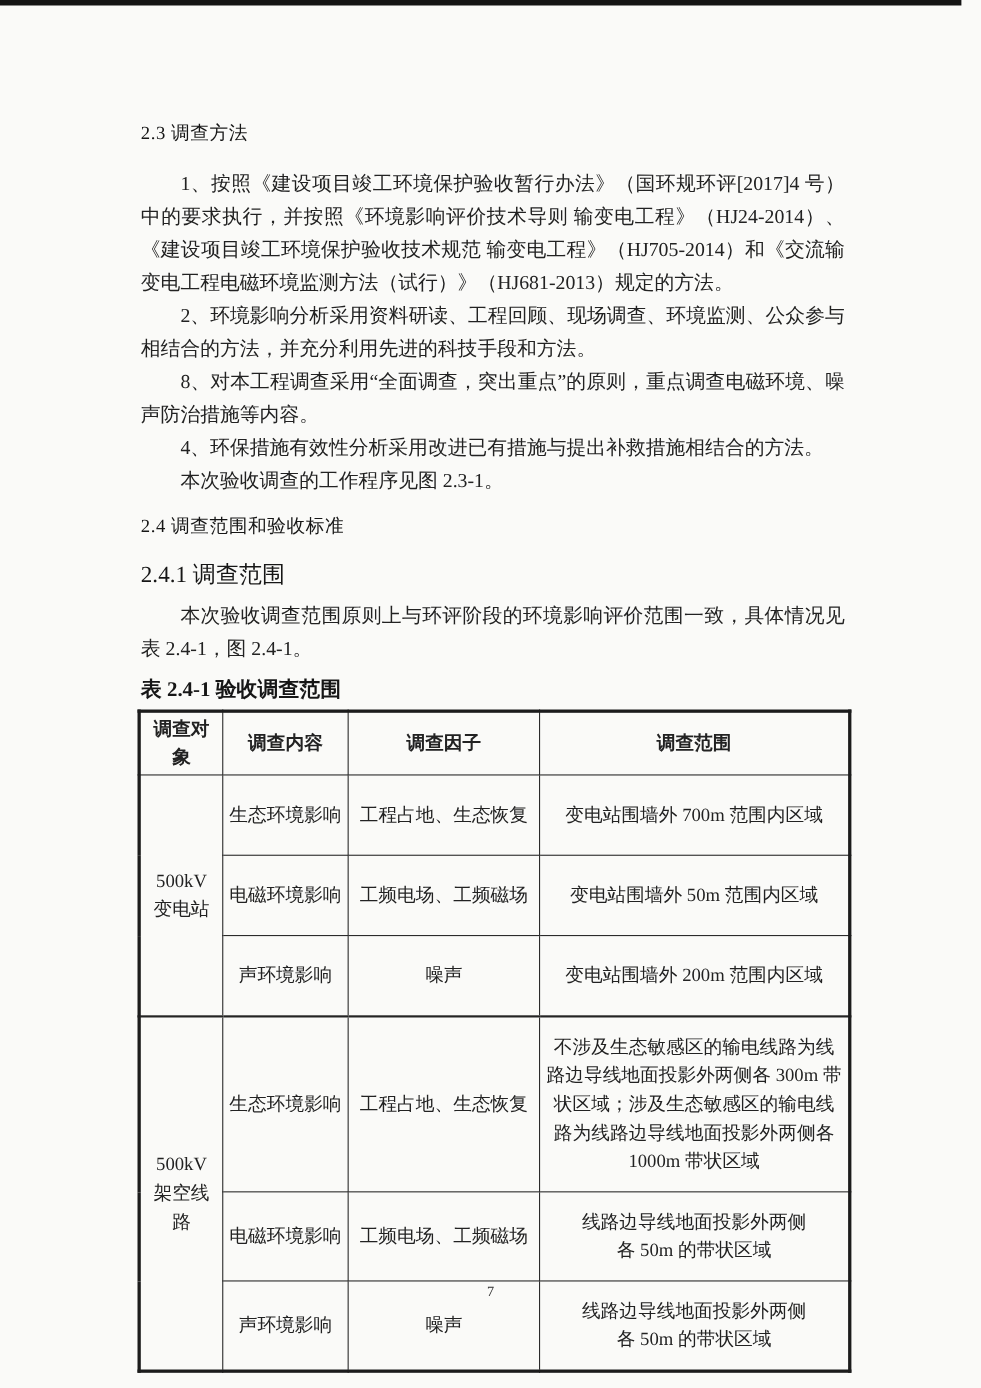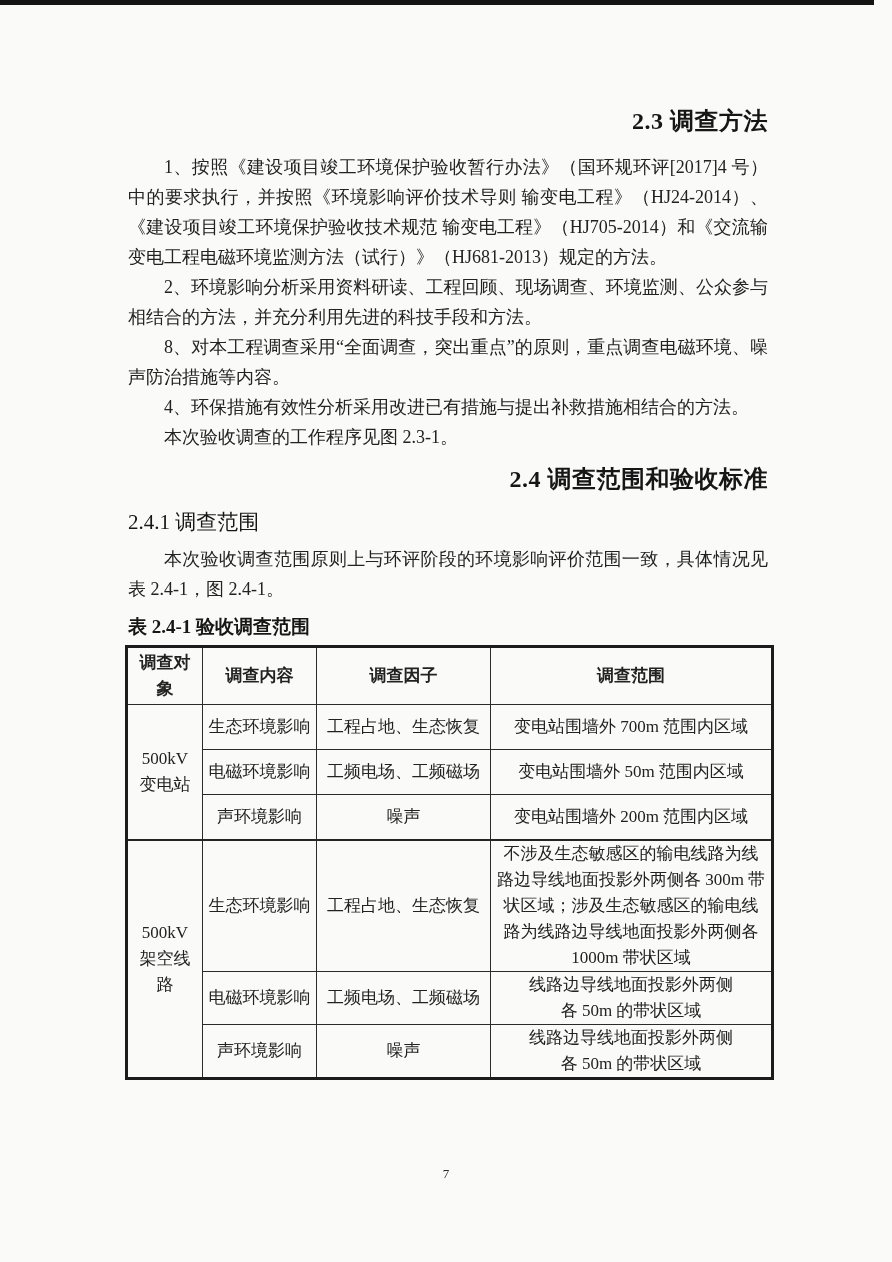--- a/index.html
+++ b/index.html
@@ -20,26 +20,25 @@
     background: #141414;
   }
   .content {
     position: absolute;
     top: 0;
     left: 128px;
     width: 640px;
   }
   .h-major {
     margin: 106px 0 16px 0;
-    font-size: 24px;
+    font-size: 17px;
     line-height: 30px;
-    font-weight: bold;
+    font-weight: normal;
     color: #161616;
     letter-spacing: 0.5px;
-    text-align: right;
   }
   .h-major.second { margin: 12px 0 0 0; }
   .h-minor {
     margin: 14px 0 0 0;
     font-size: 21px;
     line-height: 28px;
     font-weight: normal;
     color: #161616;
   }
   .para {
@@ -63,21 +62,21 @@
     margin-left: -3px;
     border-collapse: collapse;
     table-layout: fixed;
     font-size: 17px;
     color: #222;
   }
   table.survey th, table.survey td {
     border: 1.5px solid #2b2b2b;
     text-align: center;
     vertical-align: middle;
-    padding: 0 5px;
+    padding: 14px 5px;
     line-height: 26px;
   }
   table.survey { border: 3px solid #1c1c1c; }
   table.survey th { font-weight: bold; height: 42px; padding: 2px 4px; }
   tr.r-std > td { height: 44px; }
   tr.r-big > td { height: 94px; }
   tr.group-start > td { border-top: 2px solid #242424; }
   td.obj-cell { line-height: 28px; }
   td.wide-cell { padding: 3px 8px; }
   td.prewrap { white-space: pre-line; }

